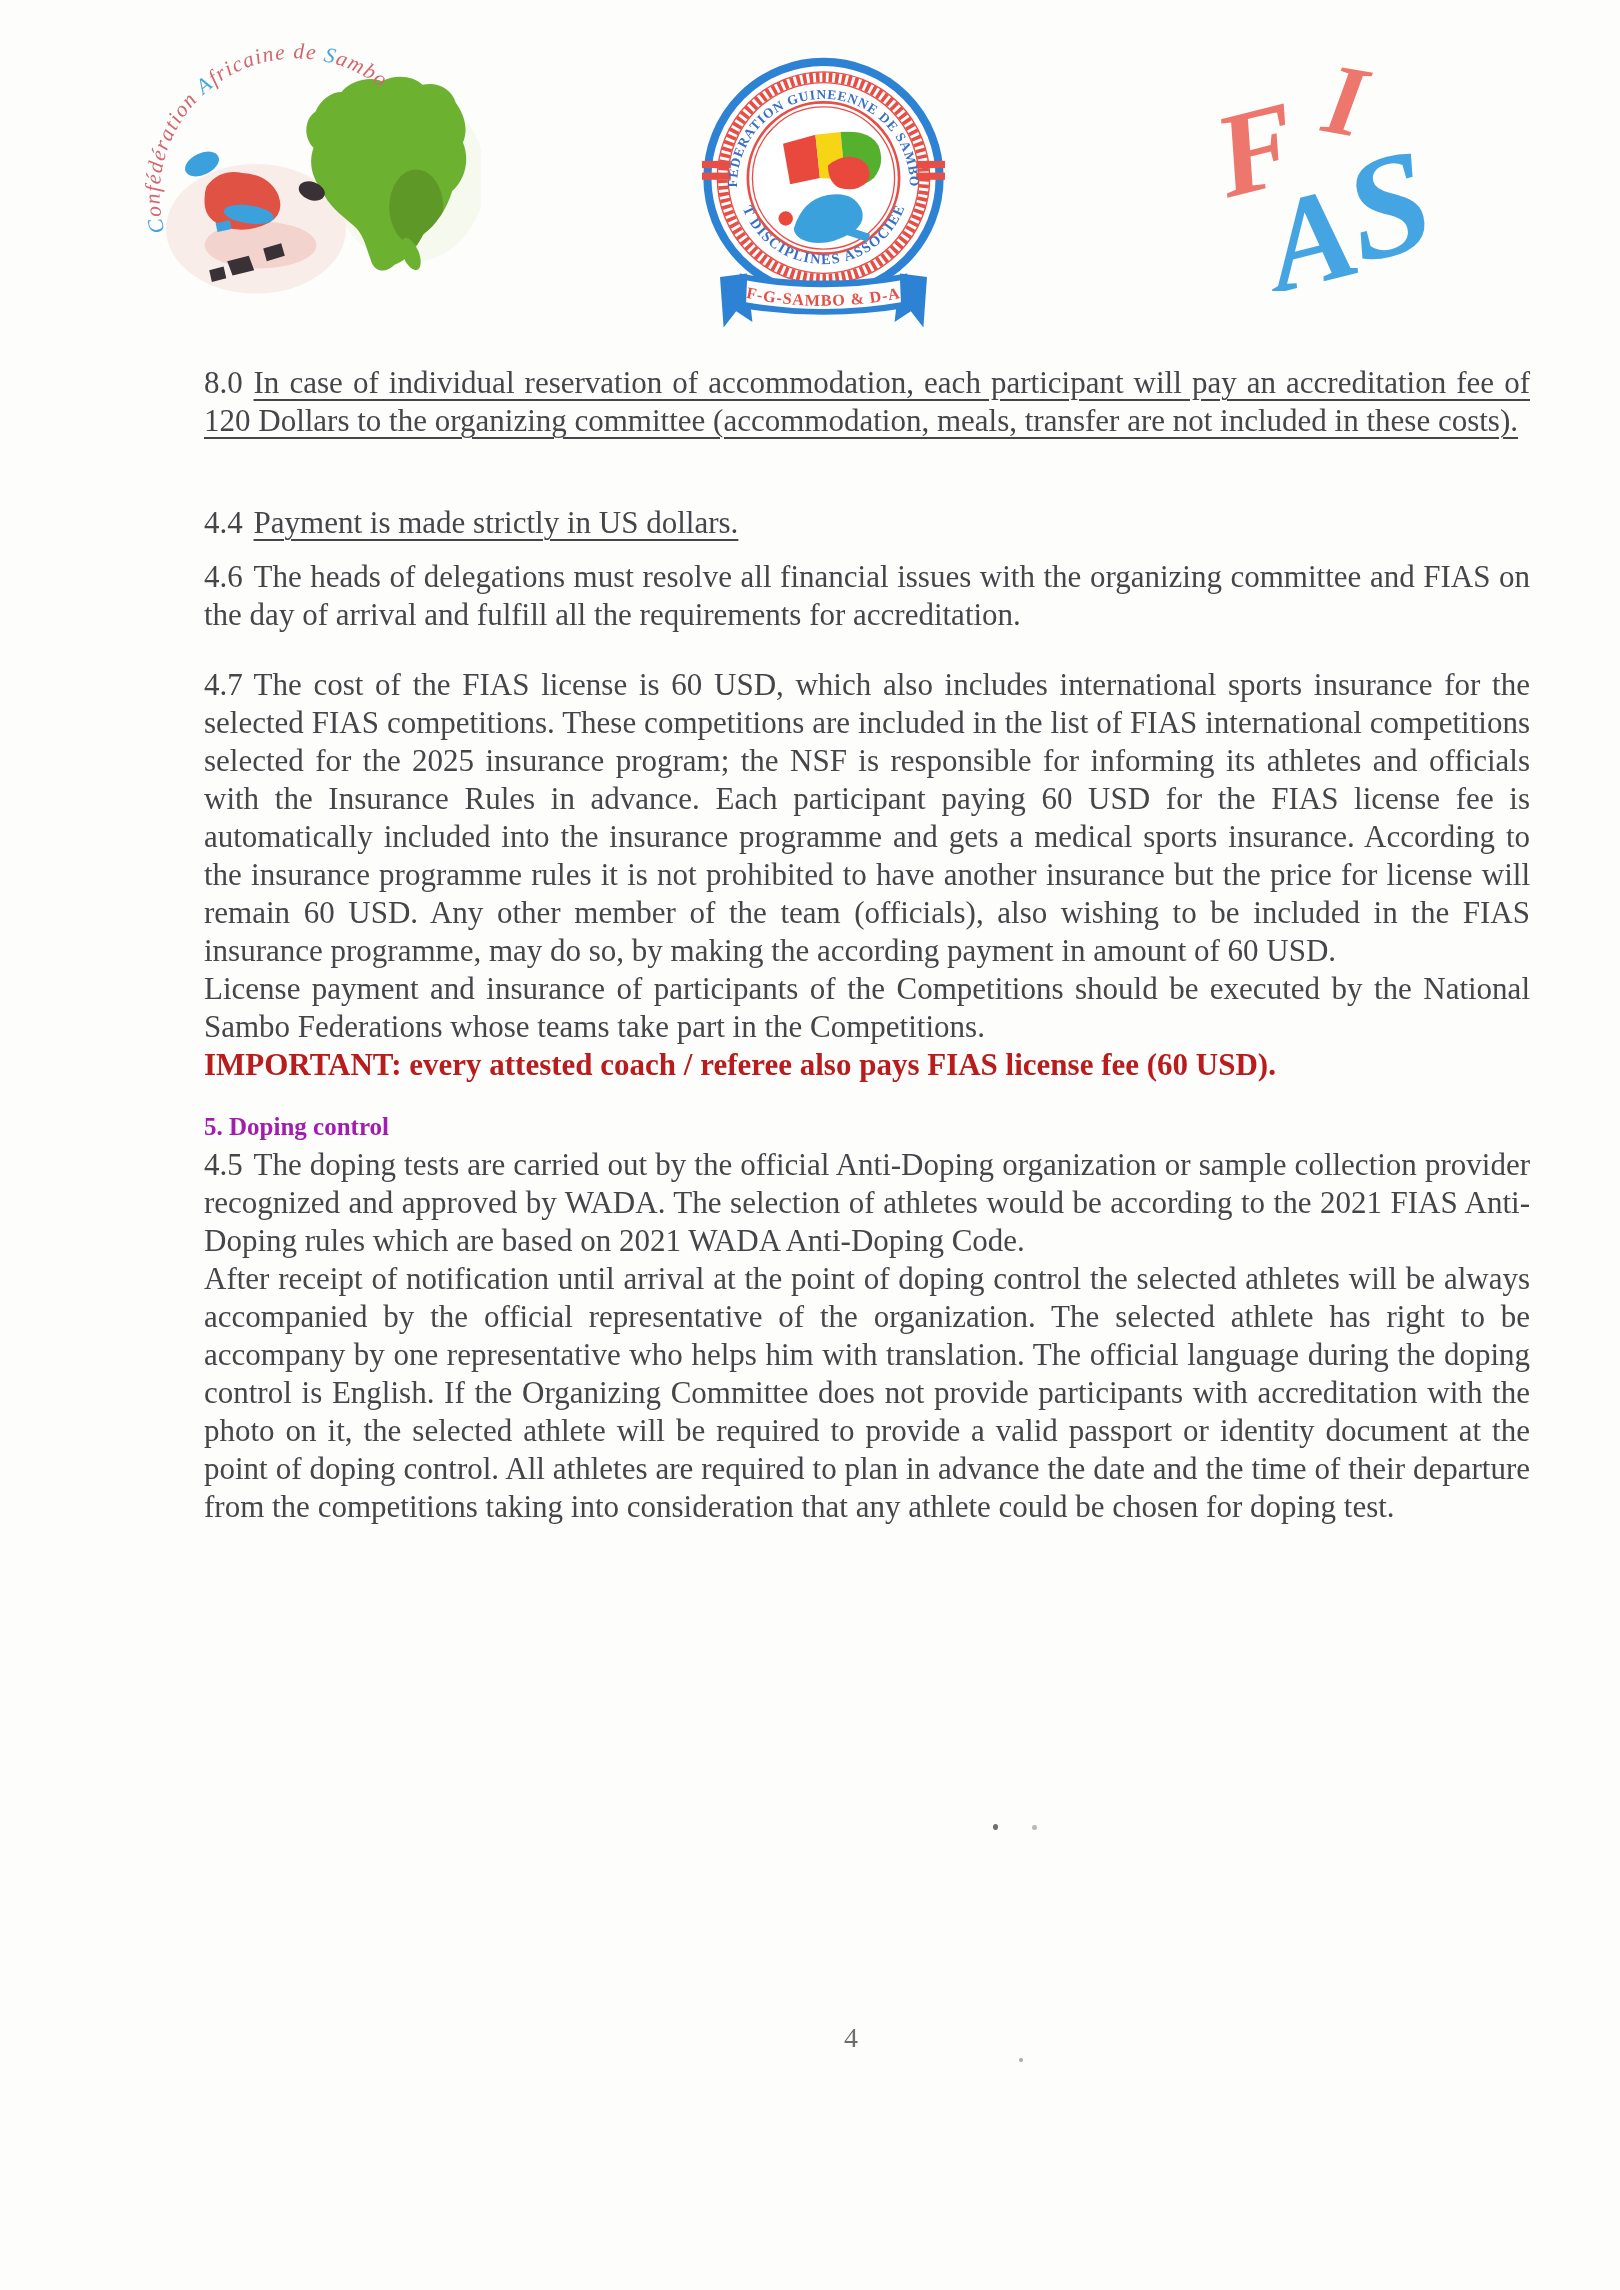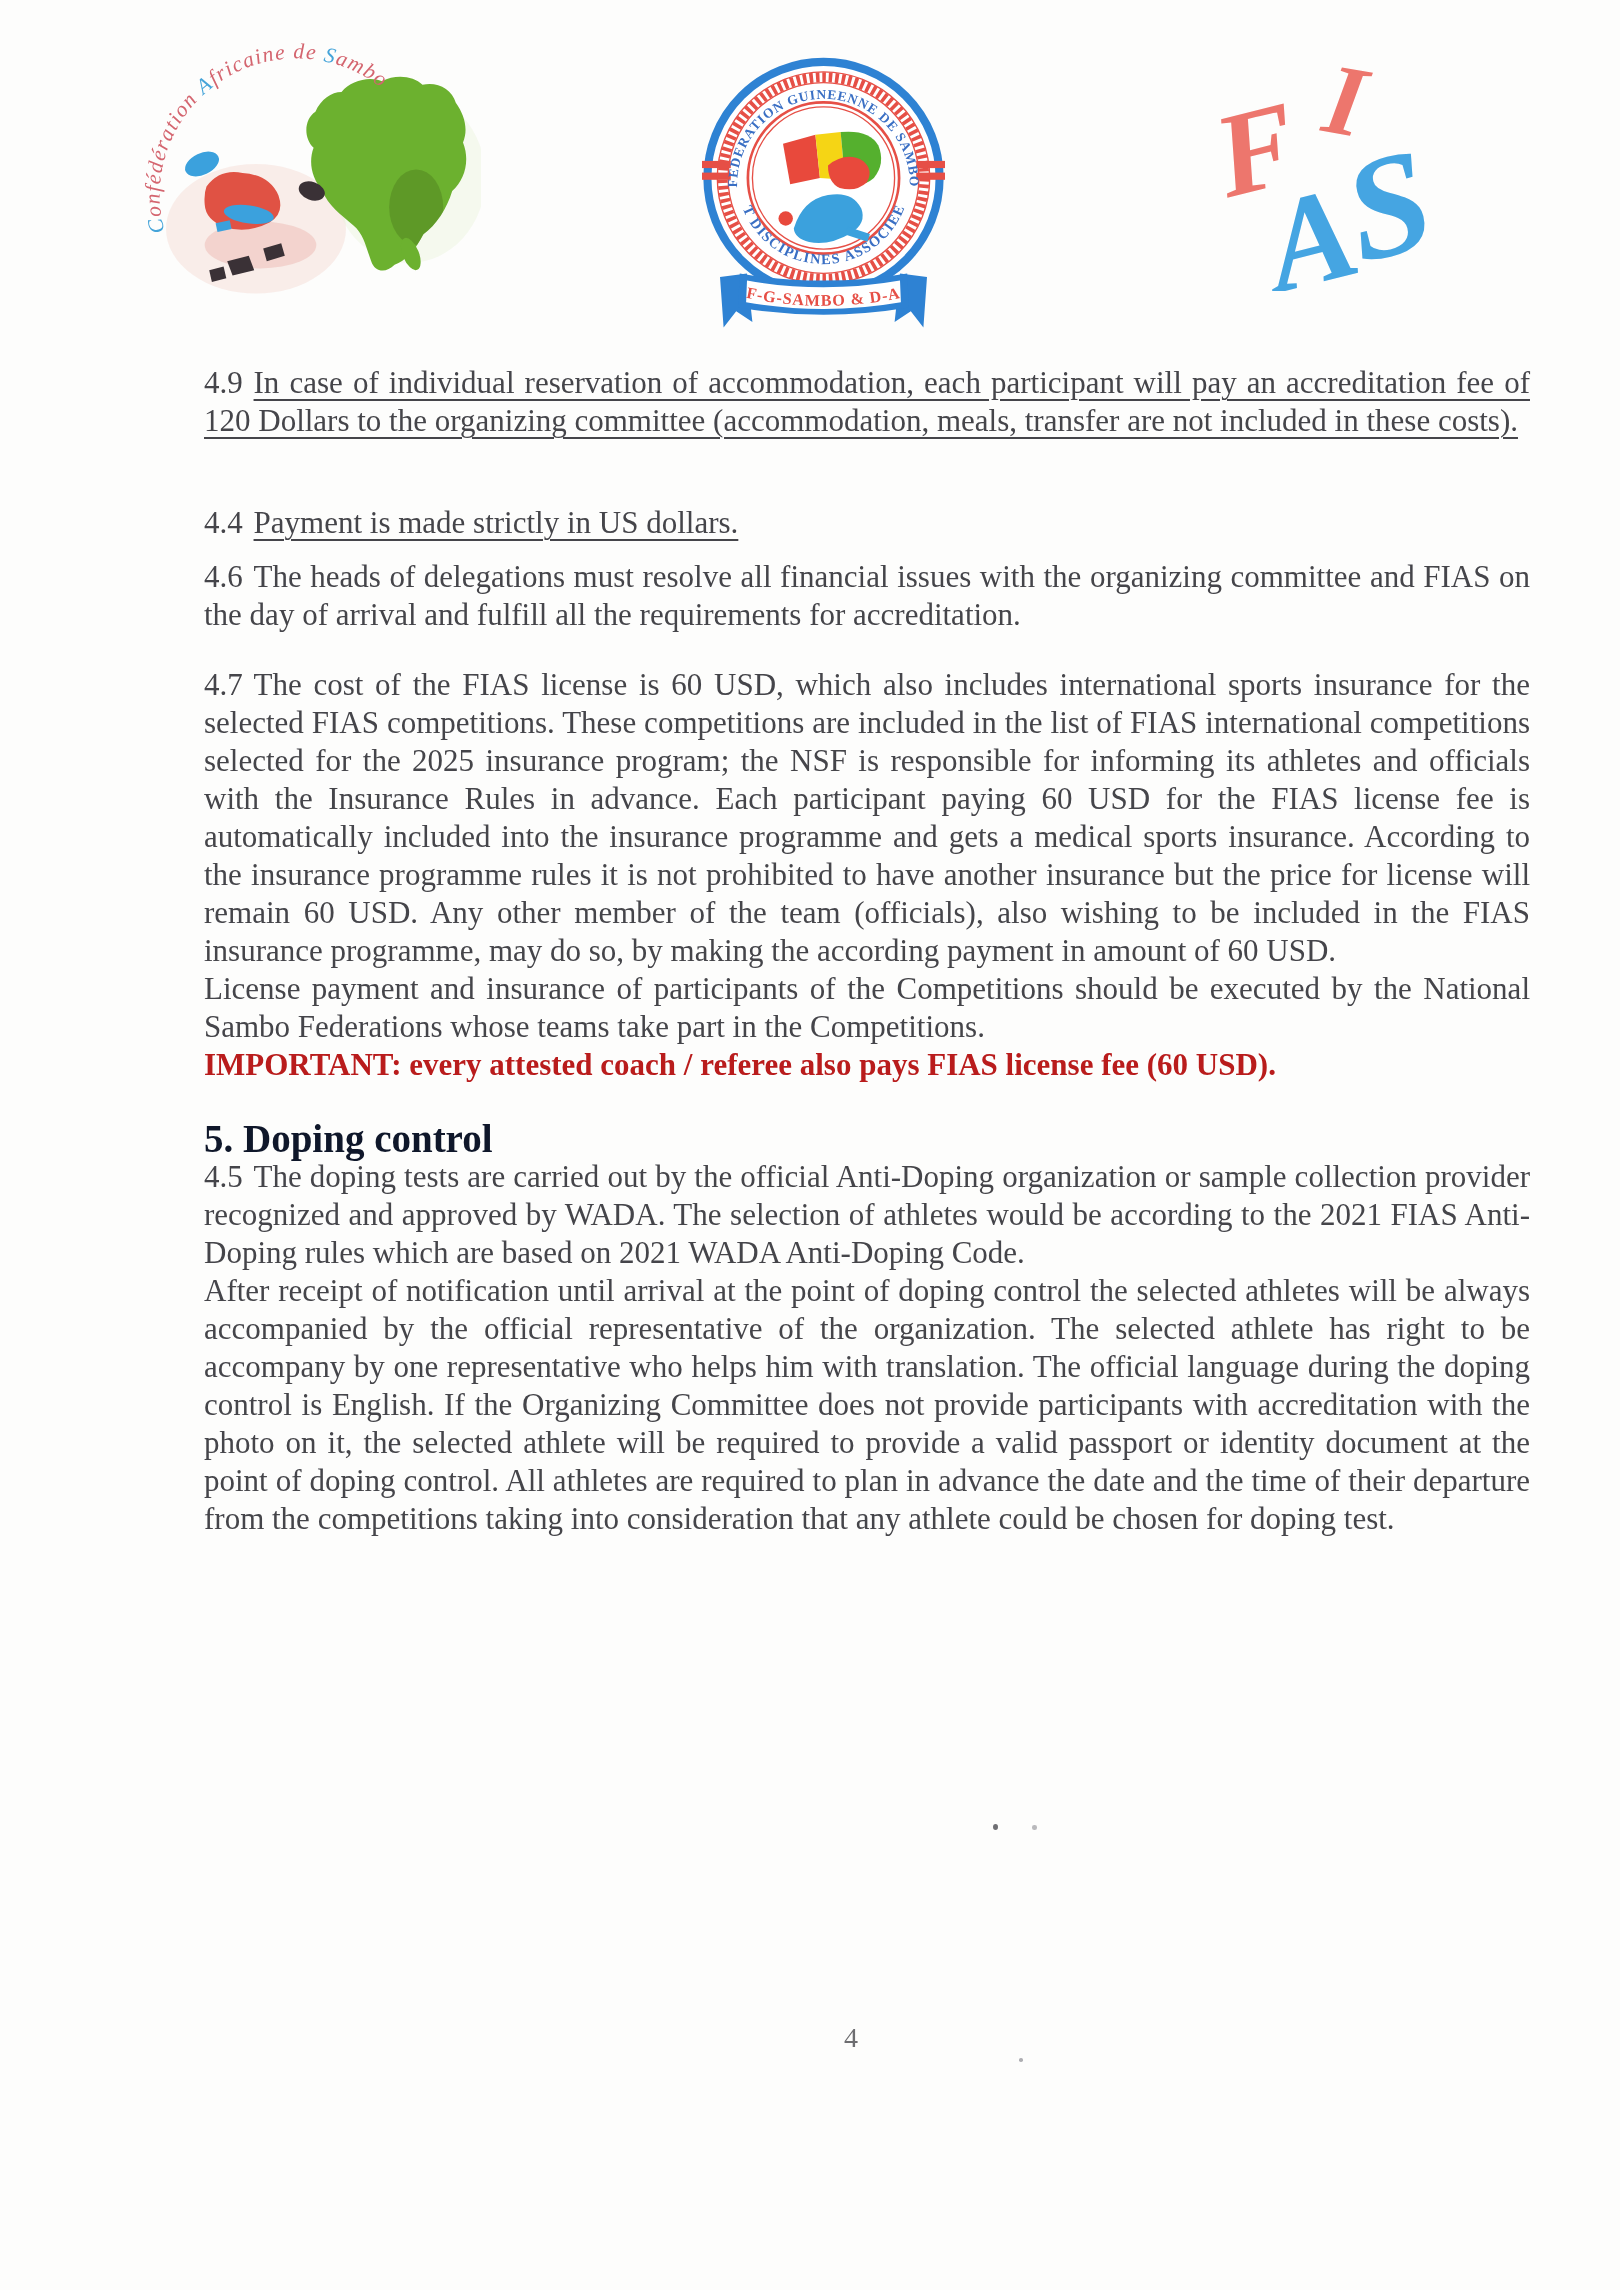--- a/index.html
+++ b/index.html
@@ -23,21 +23,21 @@
     line-height:38px;
     text-align:justify;
   }
   .para{margin:0;}
   .num{padding-right:10.8px;}
   .u{text-decoration:underline;text-underline-offset:6.3px;text-decoration-thickness:1.8px;}
   .gap-lg{margin-top:64px;}
   .gap-md{margin-top:16px;}
   .gap-47{margin-top:32px;}
   .bold{font-weight:bold;color:#b91c1c;}
-  .h5{margin:36px 0 0 0;font-size:39px;line-height:38px;font-weight:bold;color:#0f172a;}
+  .h5{margin:24px 0 0 0;font-size:25px;line-height:38px;font-weight:bold;color:#a21caf;}
   .pageno{
     position:absolute;left:844px;top:2022px;
     font-size:28px;color:#6d6d70;
     font-family:"Liberation Serif", serif;
   }
   .speck{position:absolute;border-radius:50%;}
   .speck1{left:993px;top:1824px;width:5.4px;height:6.3px;background:#6f6f73;}
   .speck2{left:1032px;top:1825px;width:4.5px;height:4.5px;background:#b9b9bc;}
   .speck3{left:1019px;top:2058px;width:3.6px;height:3.6px;background:#aeaeb2;}
   svg text{font-family:"Liberation Serif", serif;}
@@ -139,21 +139,21 @@
     <g transform="rotate(-14 145 135)">
       <text x="22" y="142" font-size="132" fill="#ed766d">F</text>
       <text x="158" y="112" font-size="112" fill="#ed766d" transform="rotate(24 190 60)">I</text>
       <text x="52" y="258" font-size="146" fill="#45a5e2">A</text>
       <text x="148" y="248" font-size="162" fill="#45a5e2">S</text>
     </g>
   </svg>
 
   <div class="doc-body">
 
-    <p class="para"><span class="num">4.9</span><span class="u">In case of individual reservation of accommodation, each participant will pay an accreditation fee of 120 Dollars to the organizing committee (accommodation, meals, transfer are not included in these costs).</span></p>
+    <p class="para"><span class="num">8.0</span><span class="u">In case of individual reservation of accommodation, each participant will pay an accreditation fee of 120 Dollars to the organizing committee (accommodation, meals, transfer are not included in these costs).</span></p>
 
     <p class="para gap-lg"><span class="num">4.4</span><span class="u">Payment is made strictly in US dollars.</span></p>
 
 
     <p class="para gap-md"><span class="num">4.6</span><span>The heads of delegations must resolve all financial issues with the organizing committee and FIAS on the day of arrival and fulfill all the requirements for accreditation.</span></p>
 
     <p class="para gap-47"><span class="num">4.7</span><span>The cost of the FIAS license is 60 USD, which also includes international sports insurance for the selected FIAS competitions. These competitions are included in the list of FIAS international competitions selected for the 2025 insurance program; the NSF is responsible for informing its athletes and officials with the Insurance Rules in advance. Each participant paying 60 USD for the FIAS license fee is automatically included into the insurance programme and gets a medical sports insurance. According to the insurance programme rules it is not prohibited to have another insurance but the price for license will remain 60 USD. Any other member of the team (officials), also wishing to be included in the FIAS insurance programme, may do so, by making the according payment in amount of 60 USD.</span></p>
 
     <p class="para"><span>License payment and insurance of participants of the Competitions should be executed by the National Sambo Federations whose teams take part in the Competitions.</span></p>
 

